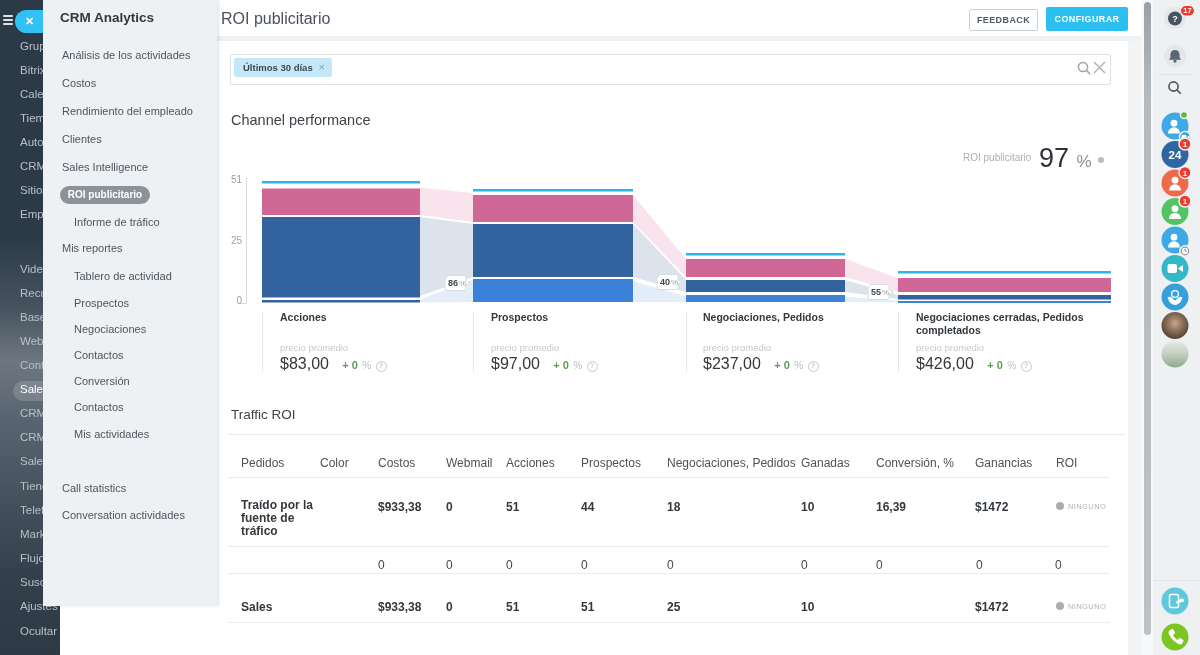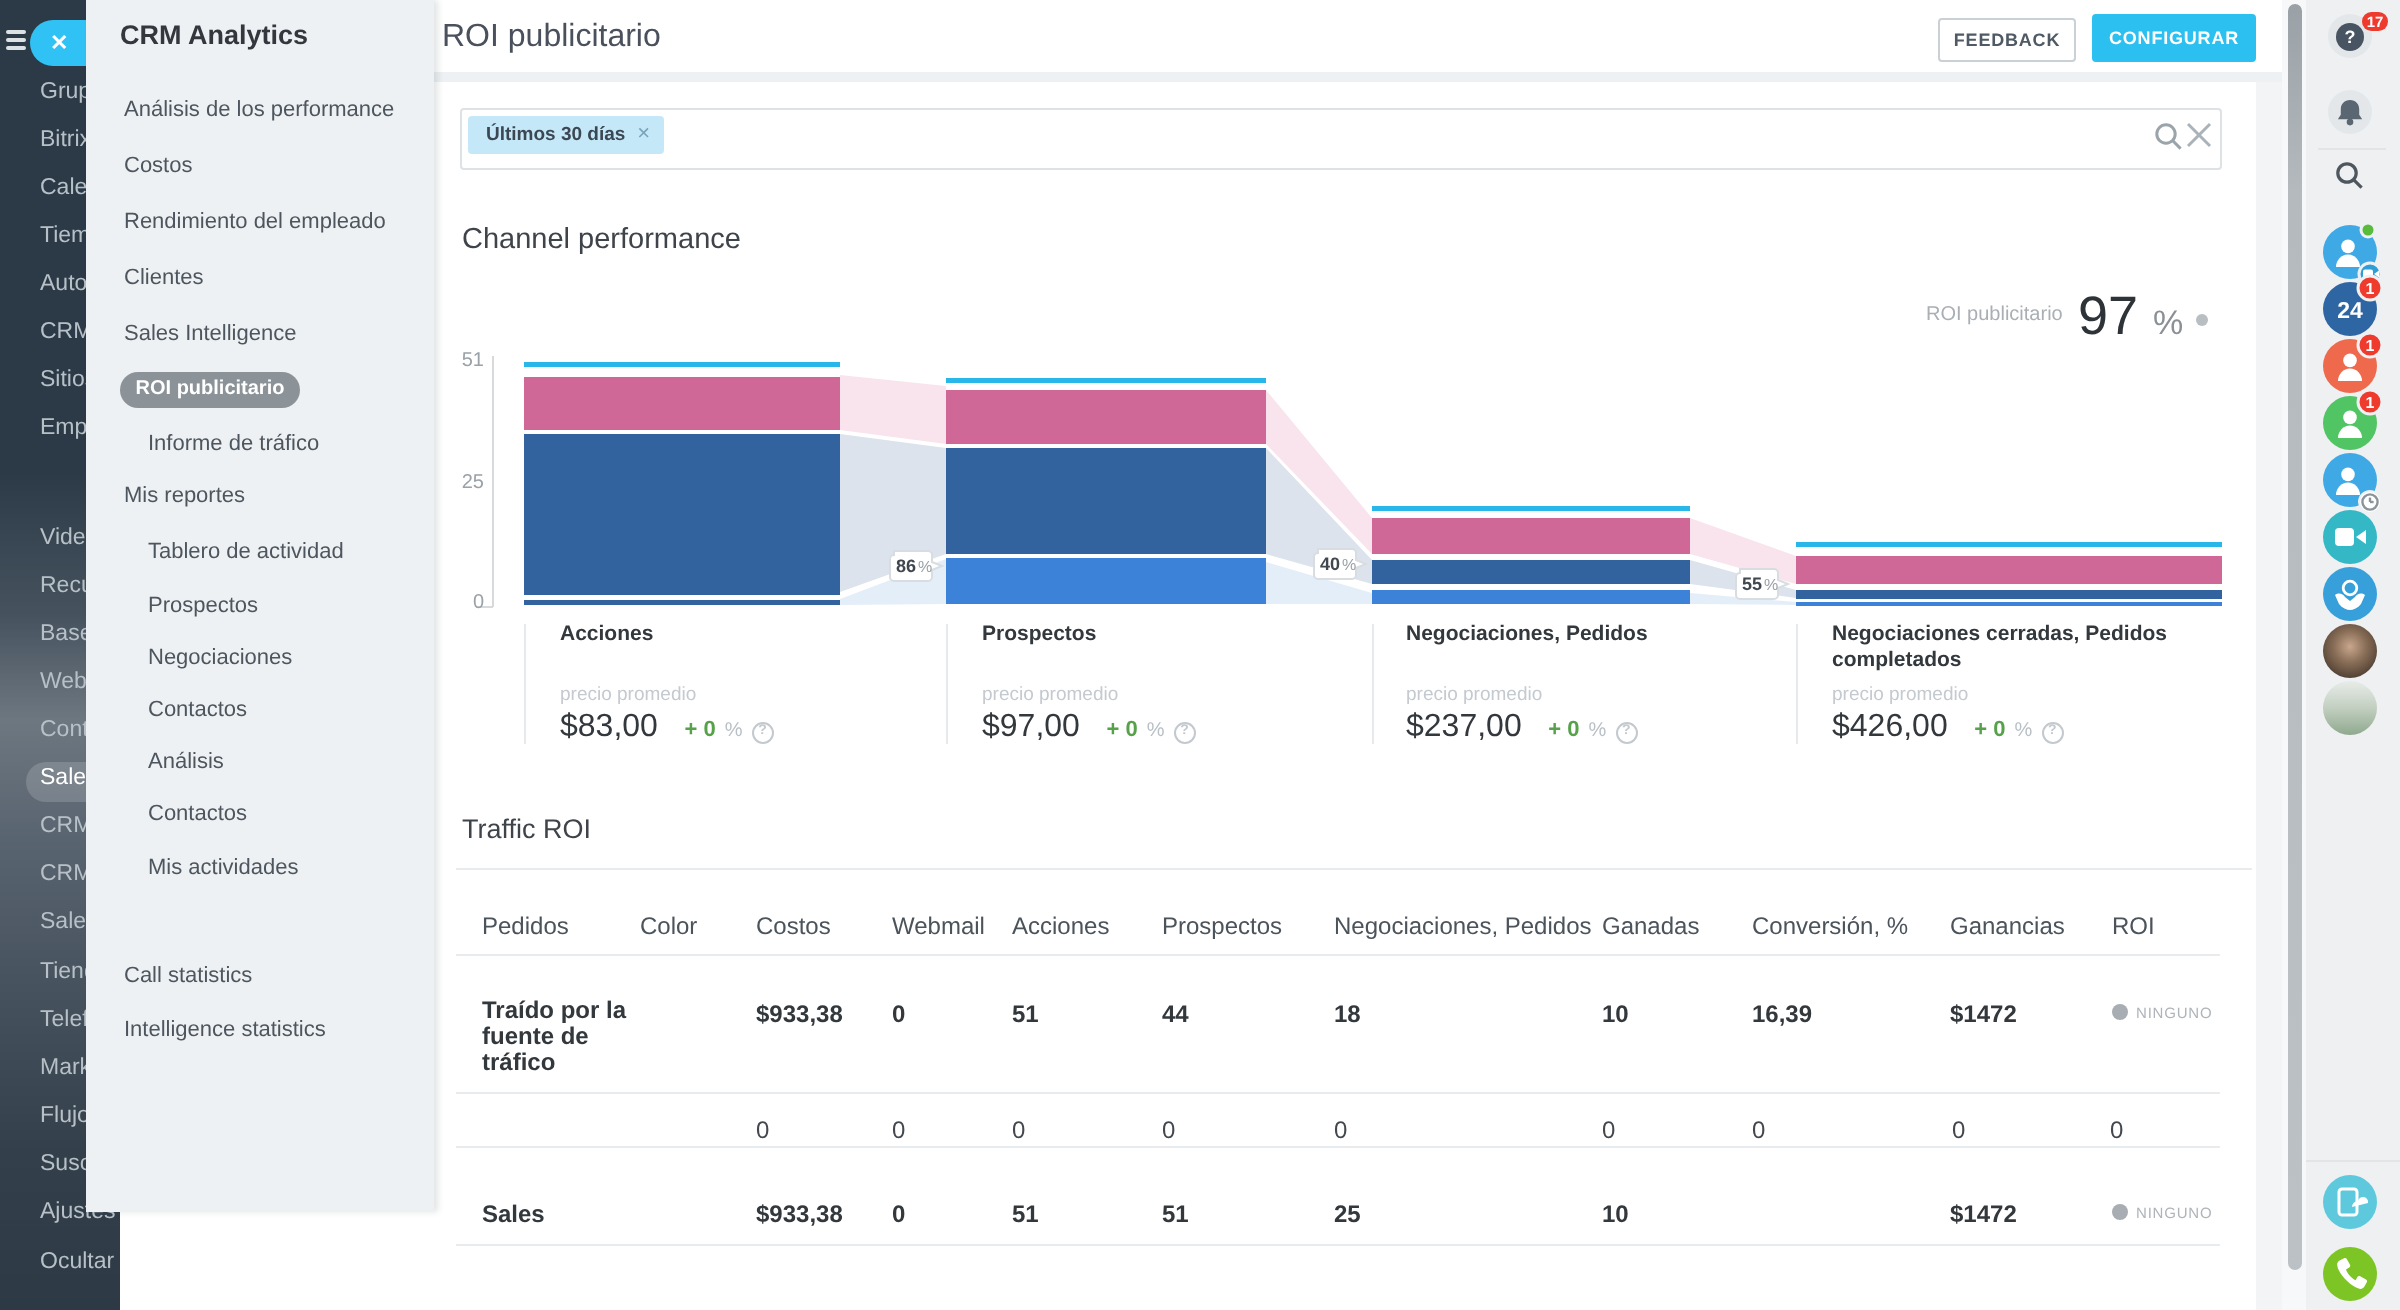--- a/index.html
+++ b/index.html
@@ -94,37 +94,37 @@
   <div class="dbi" style="top:552px">Flujos</div>
   <div class="dbi" style="top:576px">Suscripción</div>
   <div class="dbi" style="top:600px">Ajustes</div>
   <div class="dbi" style="top:625px">Ocultar</div>
 </div>
 <div id="bluepill">
     <span class="x">✕</span>
   </div>
 <div id="menupanel">
   <h1>CRM Analytics</h1>
-  <div class="mi" style="top:49px">Análisis de los performance</div>
+  <div class="mi" style="top:49px">Análisis de los actividades</div>
   <div class="mi" style="top:77px">Costos</div>
   <div class="mi" style="top:105px">Rendimiento del empleado</div>
   <div class="mi" style="top:133px">Clientes</div>
   <div class="mi" style="top:161px">Sales Intelligence</div>
   <div id="selpill">ROI publicitario</div>
   <div class="mi mi2" style="top:216px">Informe de tráfico</div>
   <div class="mi" style="top:242px">Mis reportes</div>
   <div class="mi mi2" style="top:270px">Tablero de actividad</div>
   <div class="mi mi2" style="top:297px">Prospectos</div>
   <div class="mi mi2" style="top:323px">Negociaciones</div>
   <div class="mi mi2" style="top:349px">Contactos</div>
-  <div class="mi mi2" style="top:375px">Análisis</div>
+  <div class="mi mi2" style="top:375px">Conversión</div>
   <div class="mi mi2" style="top:401px">Contactos</div>
   <div class="mi mi2" style="top:428px">Mis actividades</div>
   <div class="mi" style="top:482px">Call statistics</div>
-  <div class="mi" style="top:509px">Intelligence statistics</div>
+  <div class="mi" style="top:509px">Conversation actividades</div>
 </div>
 <div id="topbar"></div>
 <div id="grayband"></div>
 <div id="main"></div>
 <div id="pagetitle">ROI publicitario</div>
 <div id="btn-feedback">FEEDBACK</div>
 <div id="btn-config">CONFIGURAR</div>
 <div id="filterbox"></div>
 <div id="chip">Últimos 30 días<span class="cx">×</span></div>
 <div id="chtitle">Channel performance</div>

